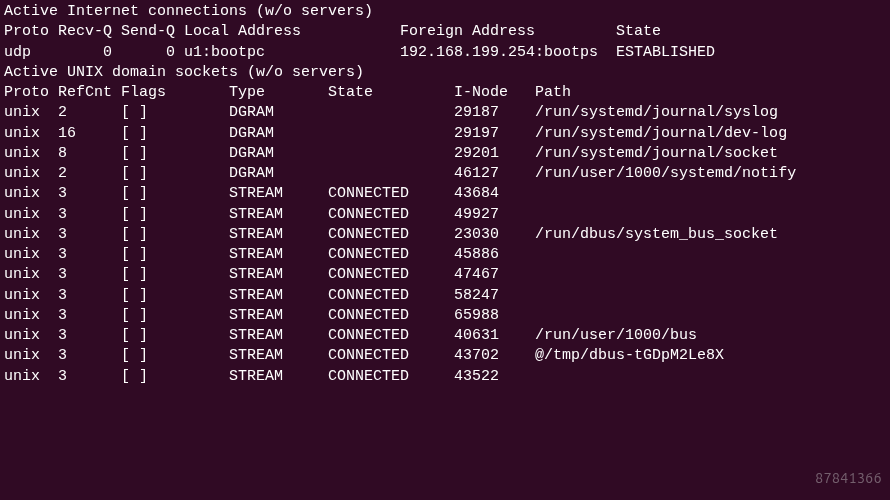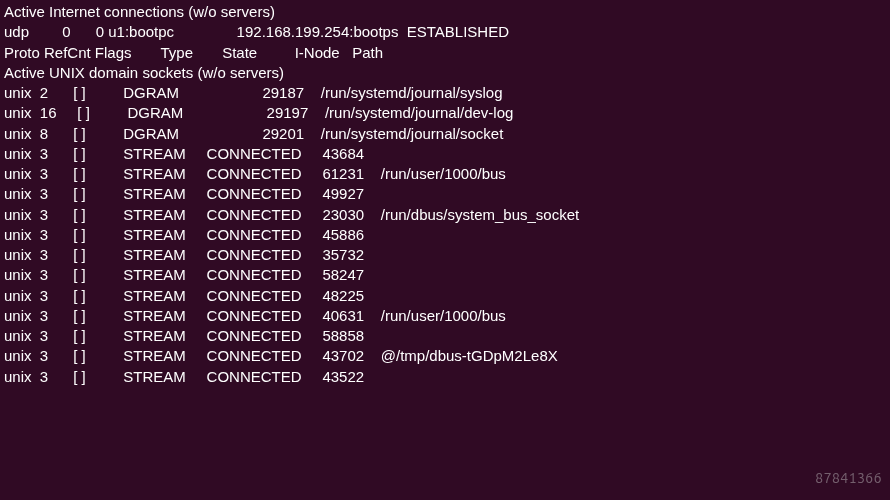--- a/index.html
+++ b/index.html
@@ -14,52 +14,52 @@
       font-size: 15px;
       line-height: 1.35;
       width: 890px;
       height: 500px;
       overflow: hidden;
       padding: 2px 4px;
       position: relative;
     }
     .line {
       white-space: pre;
-      font-family: Liberation Sans, sans-serif;
+      font-family: Liberation Mono, monospace;
     }
     .watermark {
       position: absolute;
       right: 8px;
       bottom: 12px;
       color: rgba(200, 200, 200, 0.45);
       font-size: 14px;
       font-family: inherit;
       letter-spacing: 0.5px;
     }
   </style>
 </head>
 <body>
 
 <div>
   <div class="line">Active Internet connections (w/o servers)</div>
+  <div class="line">Proto Recv-Q Send-Q Local Address           Foreign Address         State</div>
   <div class="line">udp        0      0 u1:bootpc               192.168.199.254:bootps  ESTABLISHED</div>
+  <div class="line">Active UNIX domain sockets (w/o servers)</div>
   <div class="line">Proto RefCnt Flags       Type       State         I-Node   Path</div>
-  <div class="line">Active UNIX domain sockets (w/o servers)</div>
   <div id="unix-rows">
       <div class="line">unix  2      [ ]         DGRAM                    29187    /run/systemd/journal/syslog</div>
       <div class="line">unix  16     [ ]         DGRAM                    29197    /run/systemd/journal/dev-log</div>
       <div class="line">unix  8      [ ]         DGRAM                    29201    /run/systemd/journal/socket</div>
+      <div class="line">unix  2      [ ]         DGRAM                    46127    /run/user/1000/systemd/notify</div>
       <div class="line">unix  3      [ ]         STREAM     CONNECTED     43684    </div>
-      <div class="line">unix  3      [ ]         STREAM     CONNECTED     61231    /run/user/1000/bus</div>
       <div class="line">unix  3      [ ]         STREAM     CONNECTED     49927    </div>
       <div class="line">unix  3      [ ]         STREAM     CONNECTED     23030    /run/dbus/system_bus_socket</div>
       <div class="line">unix  3      [ ]         STREAM     CONNECTED     45886    </div>
-      <div class="line">unix  3      [ ]         STREAM     CONNECTED     35732    </div>
+      <div class="line">unix  3      [ ]         STREAM     CONNECTED     47467    </div>
       <div class="line">unix  3      [ ]         STREAM     CONNECTED     58247    </div>
-      <div class="line">unix  3      [ ]         STREAM     CONNECTED     48225    </div>
+      <div class="line">unix  3      [ ]         STREAM     CONNECTED     65988    </div>
       <div class="line">unix  3      [ ]         STREAM     CONNECTED     40631    /run/user/1000/bus</div>
-      <div class="line">unix  3      [ ]         STREAM     CONNECTED     58858    </div>
       <div class="line">unix  3      [ ]         STREAM     CONNECTED     43702    @/tmp/dbus-tGDpM2Le8X</div>
       <div class="line">unix  3      [ ]         STREAM     CONNECTED     43522    </div>
     </div>
 </div>
 
 <div class="watermark">87841366</div>
 
 </body></html>

